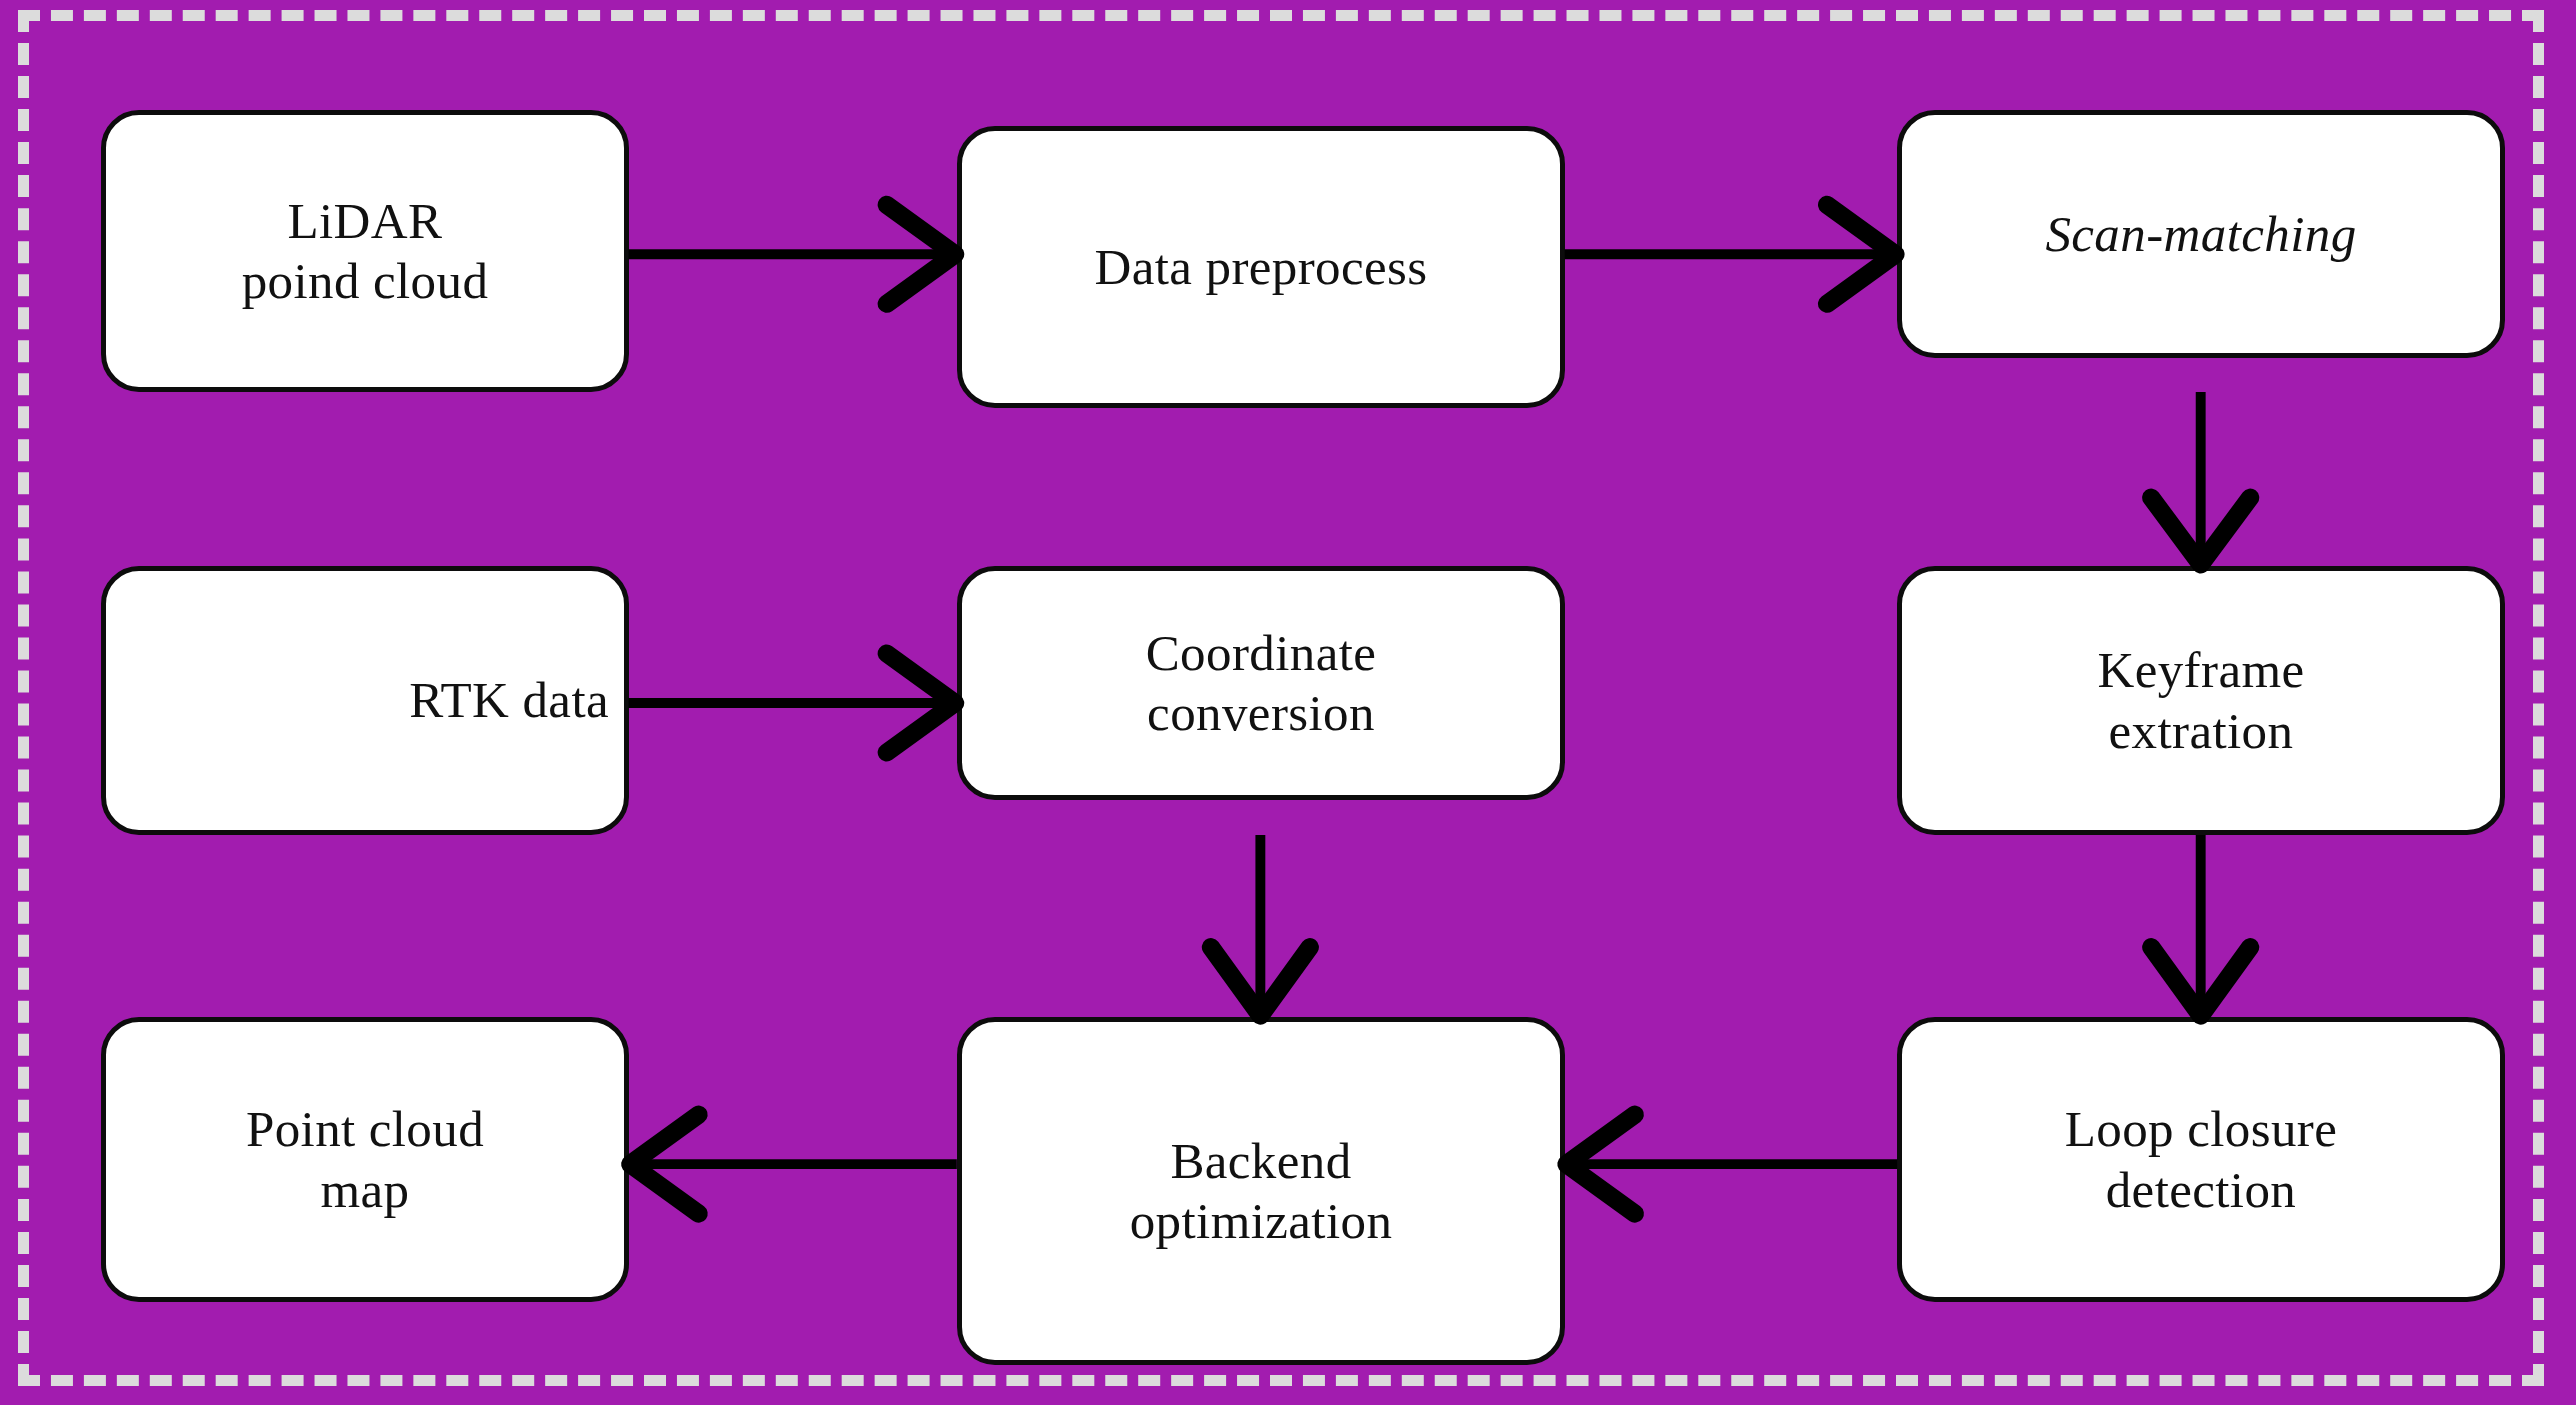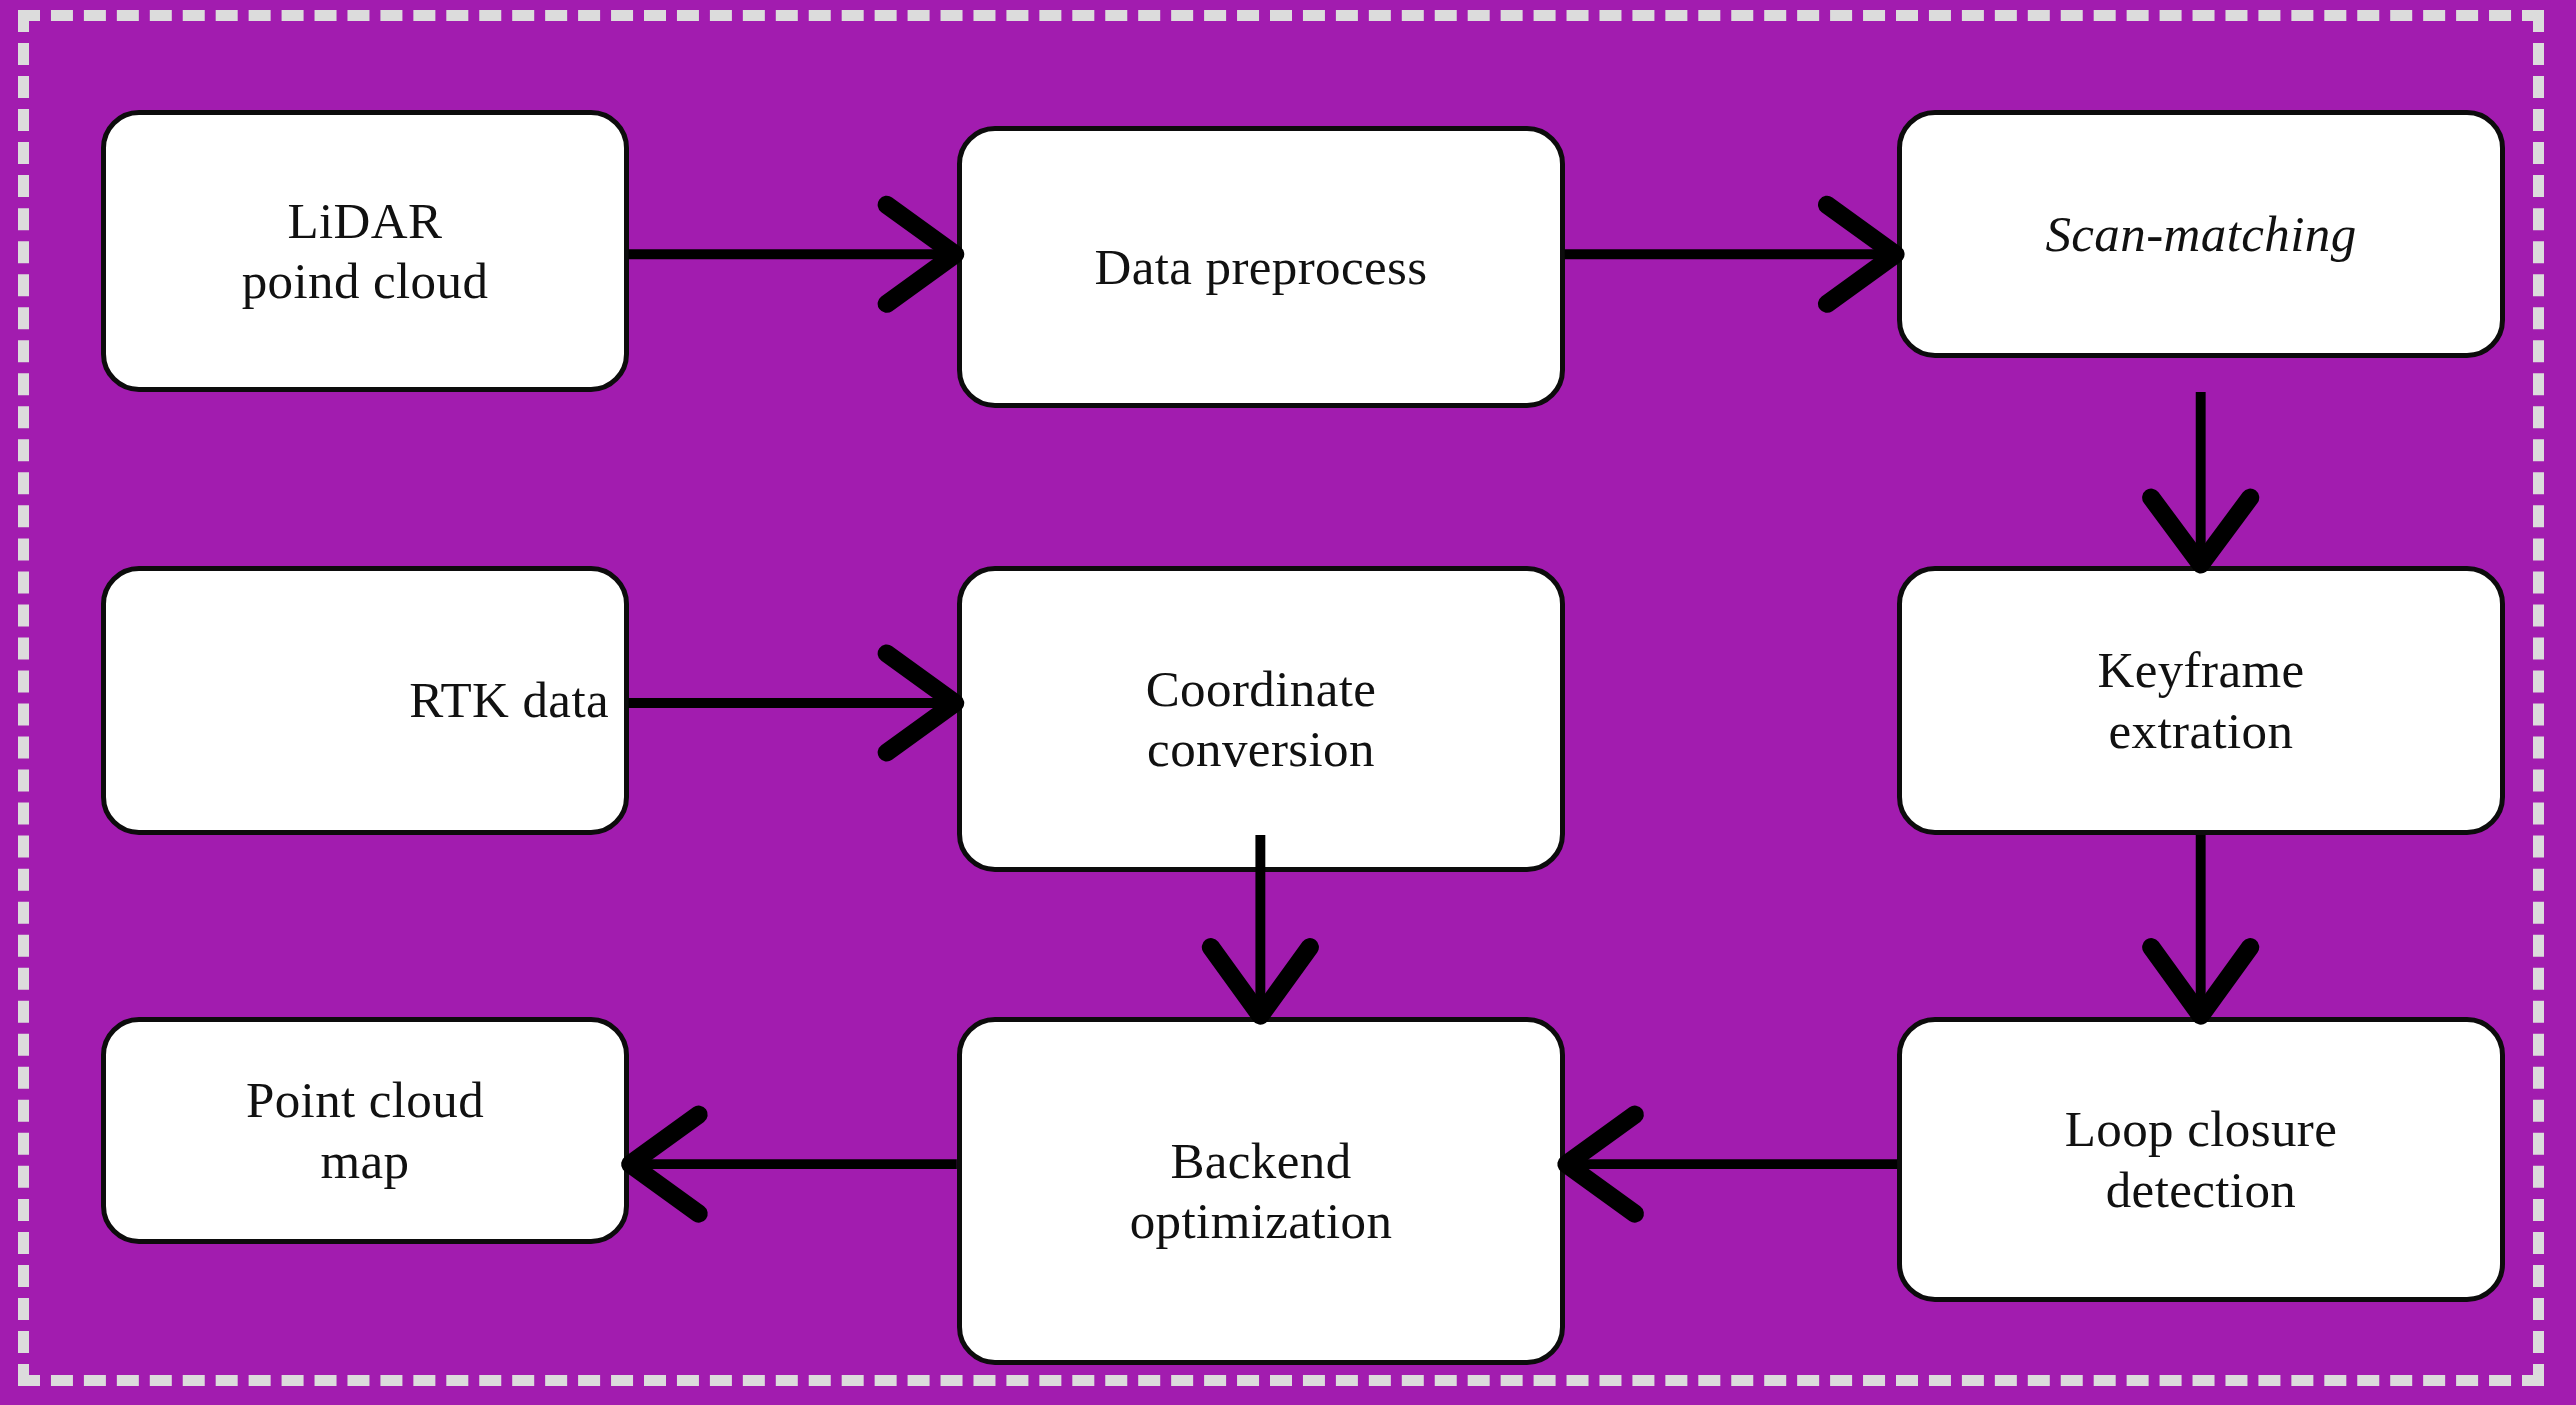--- a/index.html
+++ b/index.html
@@ -74,31 +74,31 @@
   </div>
 
   <div class="node" style="left:1897px; top:110px; width:608px; height:248px;font-style:italic;">
     <span class="label">Scan-matching</span>
   </div>
 
   <div class="node" style="left:101px; top:566px; width:528px; height:269px;justify-content:flex-end;">
     <span class="label">RTK data</span>
   </div>
 
-  <div class="node" style="left:957px; top:566px; width:608px; height:306px;">
+  <div class="node" style="left:957px; top:566px; width:608px; height:234px;">
     <span class="label">Coordinate
 conversion</span>
   </div>
 
   <div class="node" style="left:1897px; top:566px; width:608px; height:269px;">
     <span class="label">Keyframe
 extration</span>
   </div>
 
-  <div class="node" style="left:101px; top:1017px; width:528px; height:227px;">
+  <div class="node" style="left:101px; top:1017px; width:528px; height:285px;">
     <span class="label">Point cloud
 map</span>
   </div>
 
   <div class="node" style="left:957px; top:1017px; width:608px; height:348px;">
     <span class="label">Backend
 optimization</span>
   </div>
 
   <div class="node" style="left:1897px; top:1017px; width:608px; height:285px;">

